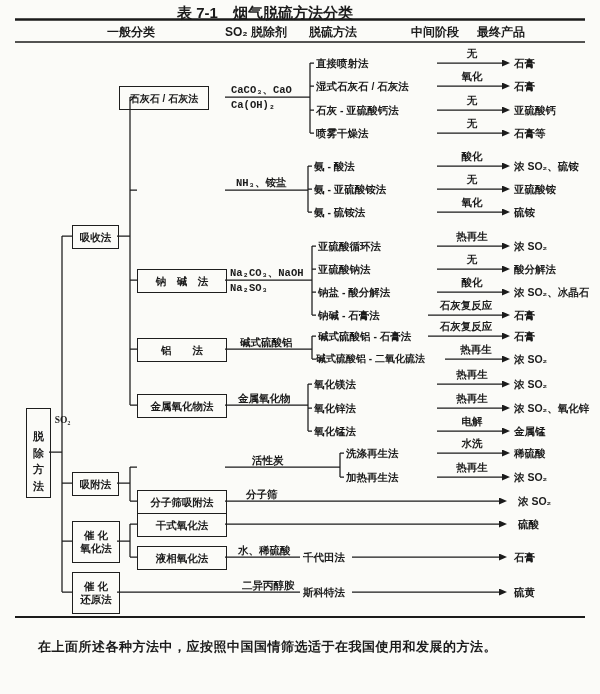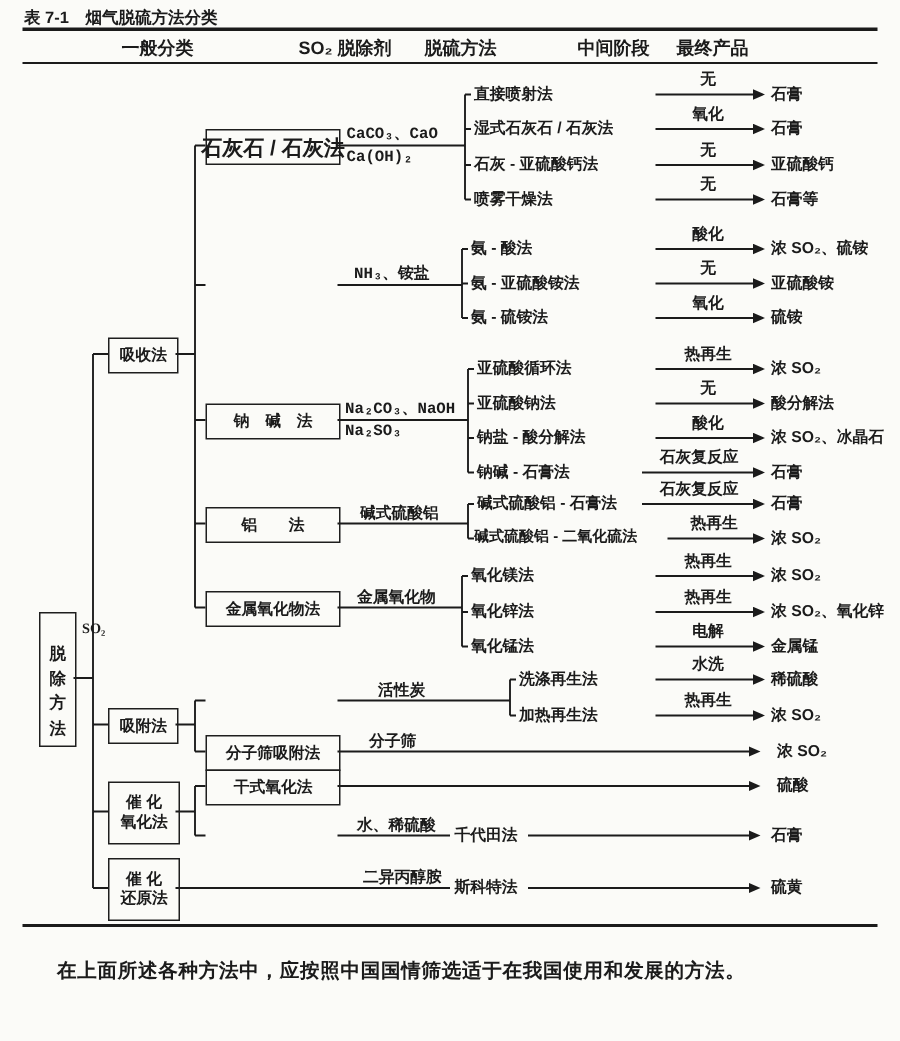--- a/index.html
+++ b/index.html
@@ -2,26 +2,26 @@
 <html><head>
 <meta charset="utf-8">
 <style>
   html,body { margin:0; padding:0; background:#ffffff; }
   .page {
     position:relative; width:600px; height:694px;
     background:#fbfbf8; overflow:hidden;
     font-family:"Liberation Sans", sans-serif; color:#1b1b1b;
   }
   .title {
-    position:absolute; left:16px; top:4px; width:530px; 
-    font-size:11px; font-weight:bold; white-space:nowrap;
+    position:absolute; left:0; top:4px; width:530px; text-align:center;
+    font-size:15px; font-weight:bold; white-space:nowrap;
   }
   .hdr {
     position:absolute; top:24px; transform:translateX(-50%);
-    font-size:12px; font-weight:bold; white-space:nowrap;
+    font-size:12px; font-weight:bold; white-space:nowrap;margin-left:26px;
   }
   .t {
     position:absolute; transform:translateY(-52%);
     font-size:10.5px; font-weight:bold; white-space:nowrap; line-height:12px;
   }
   .stage {
     position:absolute; font-size:10.5px; font-weight:bold;
     text-align:center; white-space:nowrap; line-height:12px;
   }
   .chem { font-family:Liberation Mono, monospace; font-size:10.5px; font-weight:bold;
@@ -122,37 +122,40 @@
     </div>
   <div class="box" style="left:72px; top:521px; width:46px; height:40px">
     <span>催 化</span>
       <span>氧化法</span>
     </div>
   <div class="box" style="left:72px; top:572px; width:46px; height:40px">
     <span>催 化</span>
       <span>还原法</span>
     </div>
 
-  <div class="box" style="left:137px; top:86px;  width:88px; height:22px; font-size:14px">
+  <div class="box" style="left:119px; top:86px;  width:88px; height:22px; font-size:10px">
     <span>石灰石 / 石灰法</span>
     </div>
   <div class="box" style="left:137px; top:269px; width:88px; height:22px">
     <span>钠　碱　法</span>
     </div>
   <div class="box" style="left:137px; top:338px; width:88px; height:22px">
     <span>铝　　法</span>
     </div>
   <div class="box" style="left:137px; top:394px; width:88px; height:22px">
     <span>金属氧化物法</span>
     </div>
   <div class="box" style="left:137px; top:490px; width:88px; height:22px">
     <span>分子筛吸附法</span>
     </div>
   <div class="box" style="left:137px; top:513px; width:88px; height:22px">
     <span>干式氧化法</span>
+    </div>
+  <div class="box" style="left:137px; top:546px; width:88px; height:22px">
+    <span>液相氧化法</span>
     </div>
 
   <span class="chem" style="left:231px; top:84px">CaCO₃、CaO</span>
   <span class="chem" style="left:231px; top:99px">Ca(OH)₂</span>
   <span class="chem" style="left:236px; top:177px">NH₃、铵盐</span>
   <span class="chem" style="left:230px; top:267px">Na₂CO₃、NaOH</span>
   <span class="chem" style="left:230px; top:282px">Na₂SO₃</span>
   <span class="stage" style="left:240px; top:336px">碱式硫酸铝</span>
   <span class="stage" style="left:238px; top:392px">金属氧化物</span>
   <span class="stage" style="left:252px; top:454px">活性炭</span>

